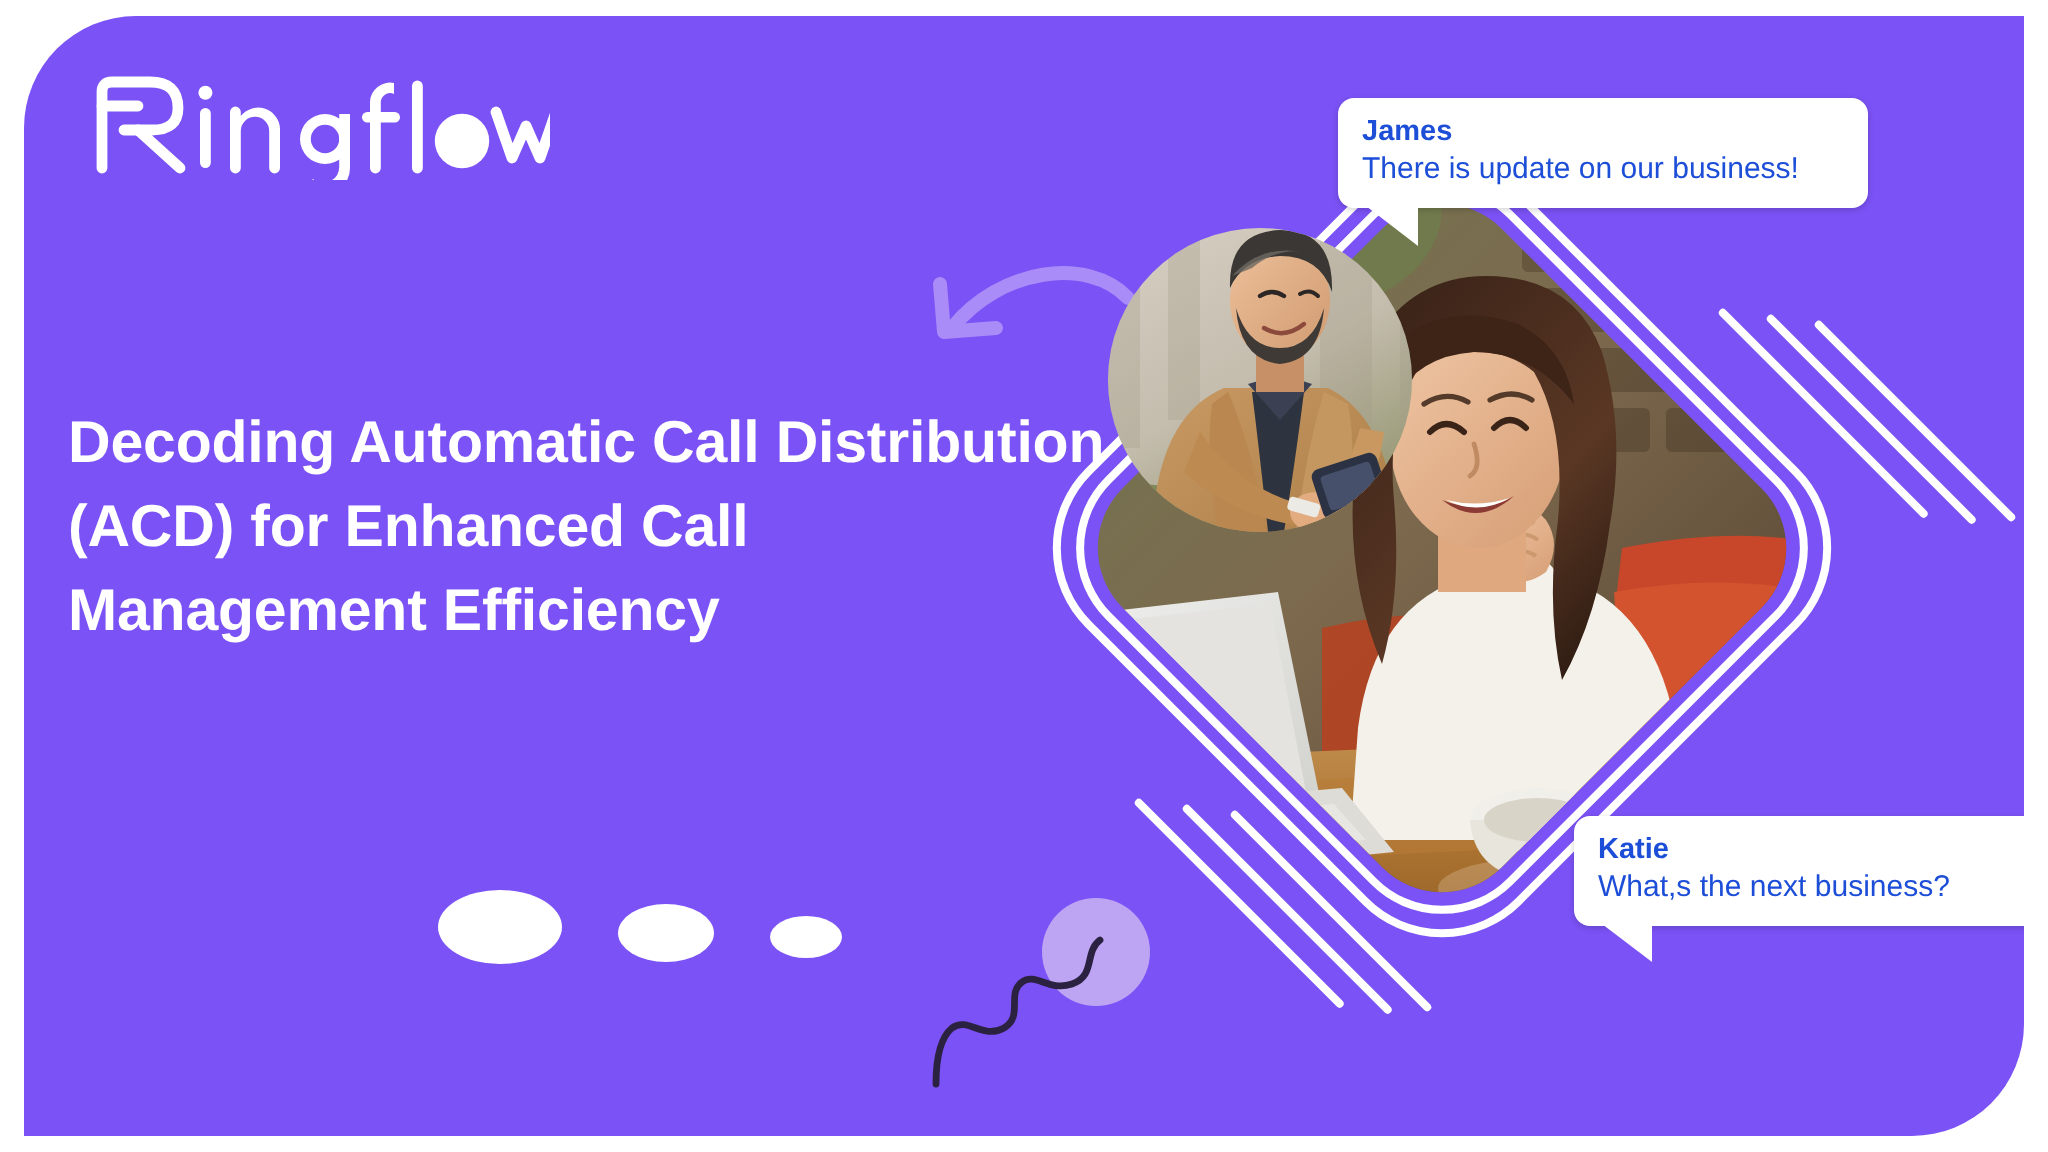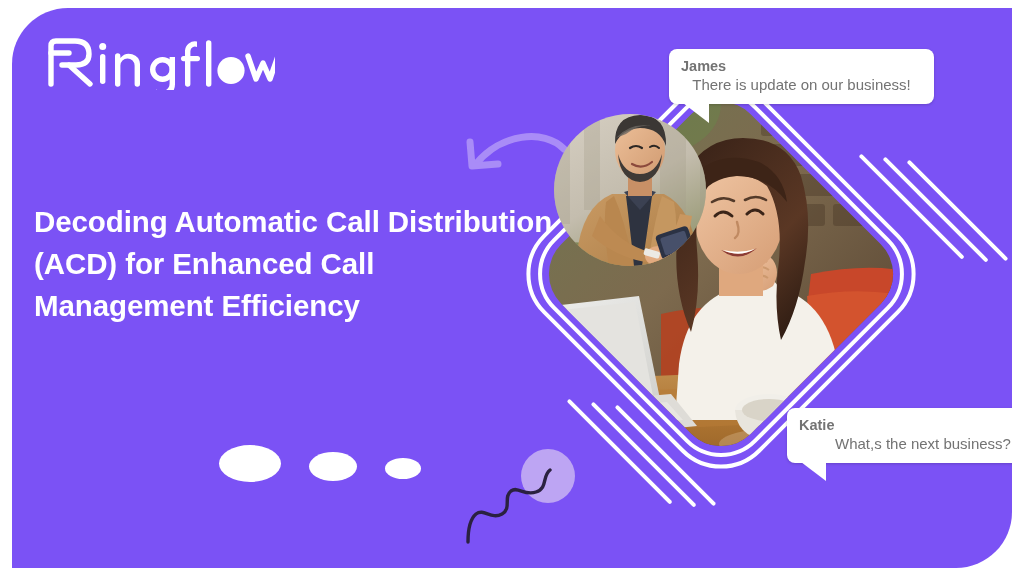--- a/index.html
+++ b/index.html
@@ -134,33 +134,32 @@
     height: 178px;
   }
 
   
   .bubble {
     position: absolute;
     background: #ffffff;
     border-radius: 8px;
     padding: 8px 12px 9px 12px;
     box-sizing: border-box;
-    color: #737373;
+    color: #1d4ed8;
     box-shadow: 0 1px 3px rgba(0,0,0,0.18);
   }
   .bubble .who {
     font-size: 14.5px;
     font-weight: bold;
     line-height: 18px;
   }
   .bubble .msg {
     font-size: 15px;
     line-height: 20px;
     white-space: nowrap;
-    text-align: center;
   }
   #bubble-james { left: 657px; top: 41px; width: 265px; }
   #bubble-katie { left: 775px; top: 400px; width: 272px; }
 
   .tail {
     position: absolute;
     width: 0; height: 0;
     border-style: solid;
   }
   #tail-james {

